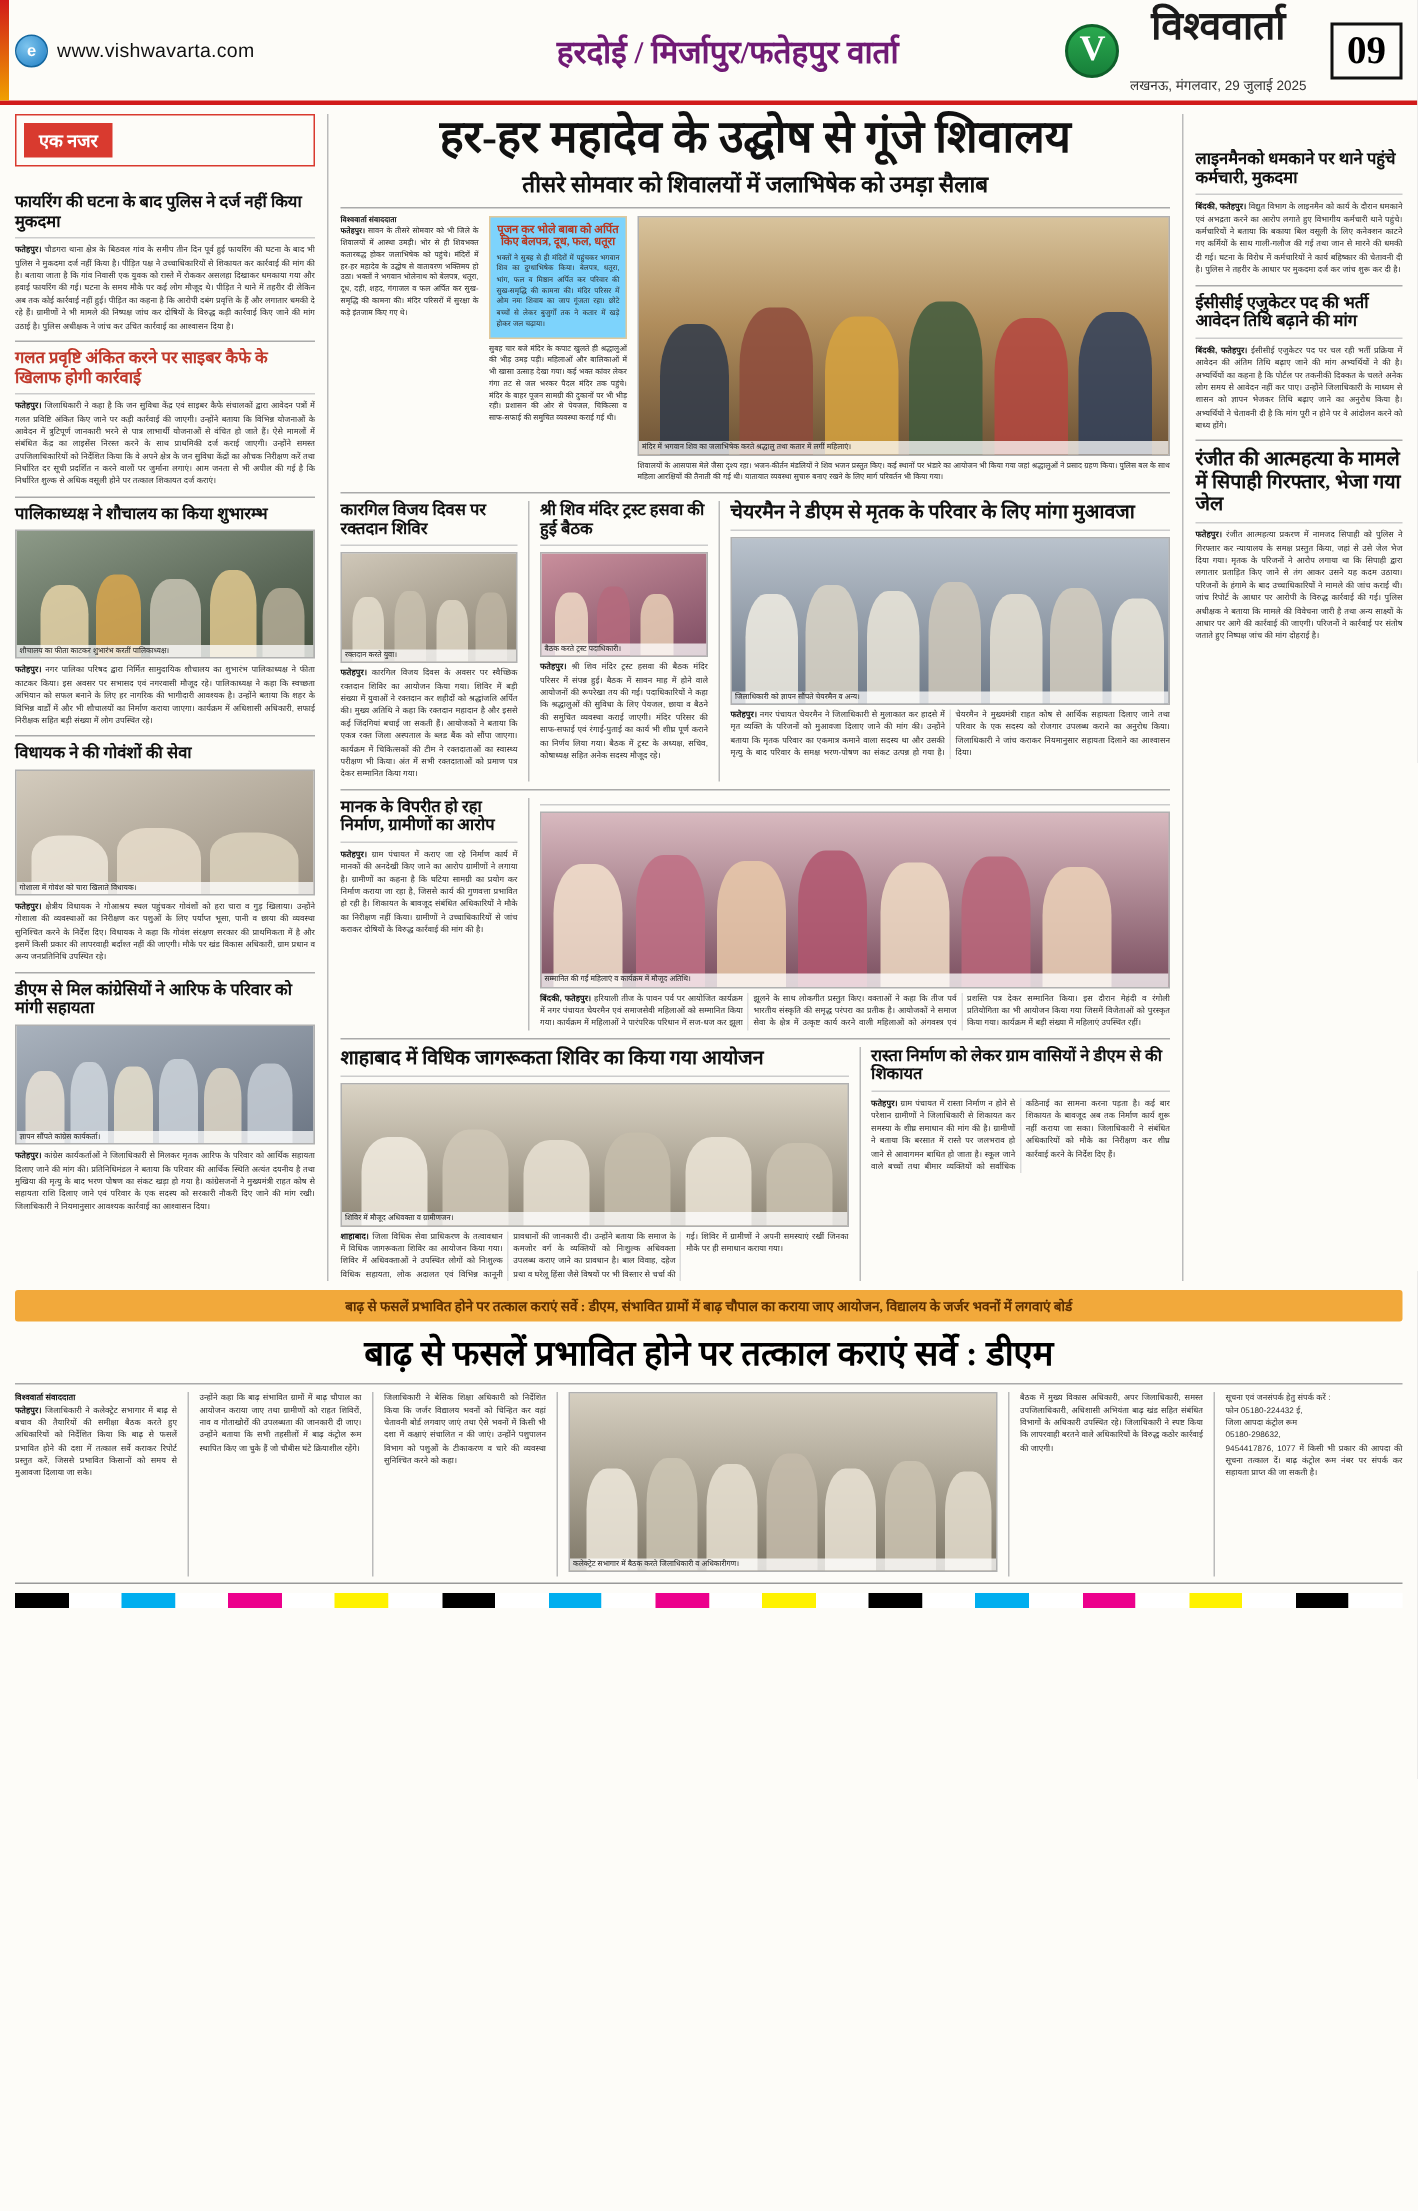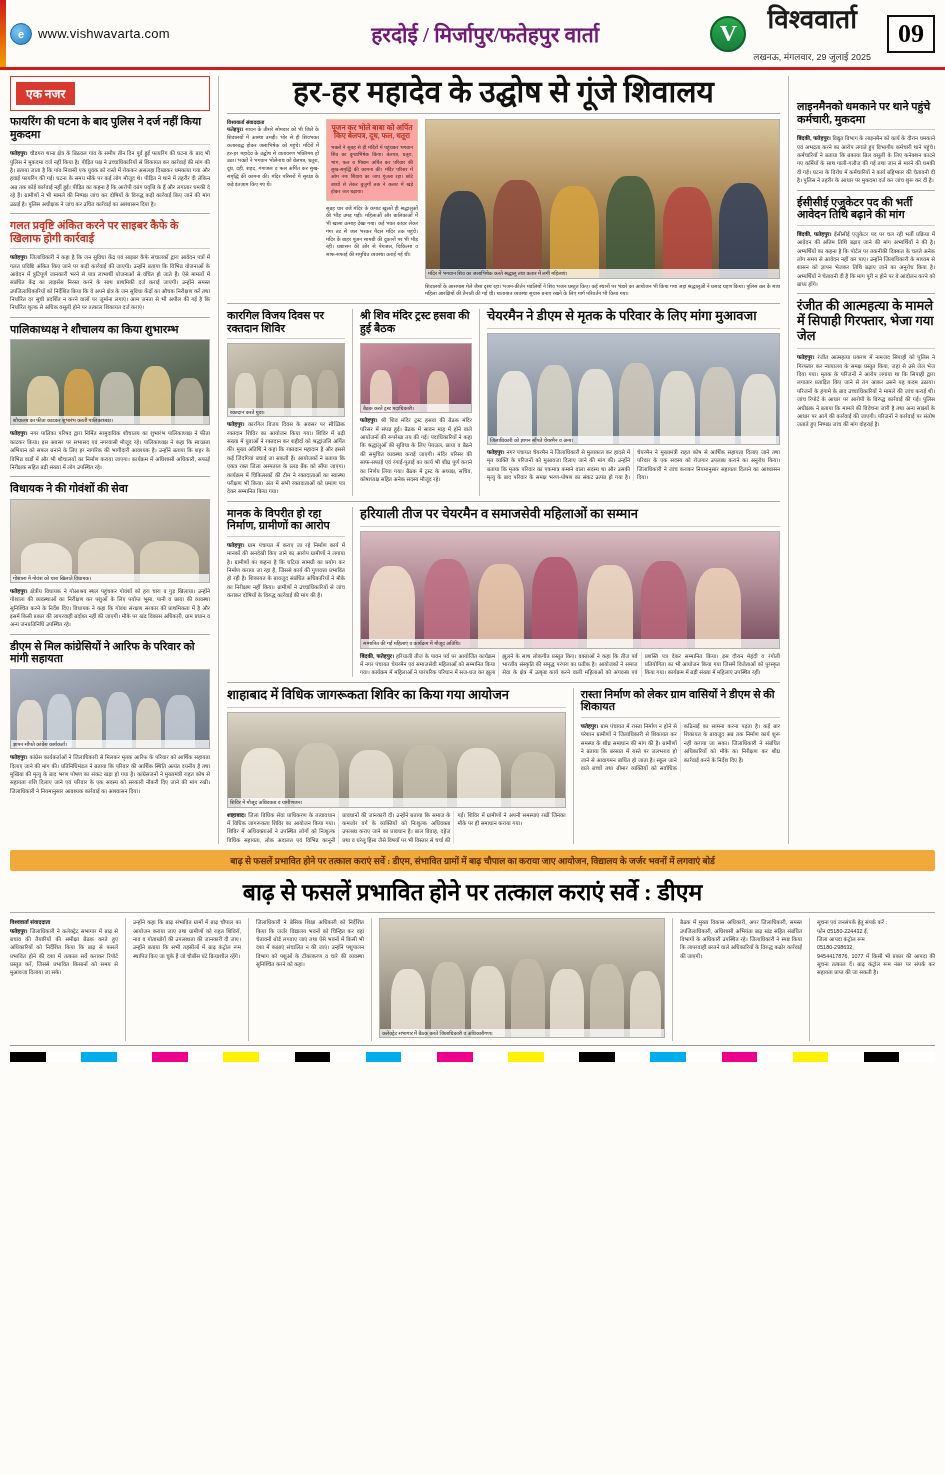--- a/index.html
+++ b/index.html
@@ -41,21 +41,21 @@
   .logo-box { display:flex; align-items:center; gap:7px; }
   .logo-v {
     width:36px;height:36px;border-radius:50%;
     background: linear-gradient(#2aa94f,#17803a);
     color:#fff; font-size:24px; font-weight:bold;
     display:flex;align-items:center;justify-content:center;
     font-family:"Liberation Serif", serif;
     border:2px solid #0f5f2a;
   }
   .logo-text { line-height:1; text-align:center;}
-  .logo-title { font-size:26px; font-weight:bold; color:#1b1b1b; font-family:Liberation Sans, sans-serif;}
+  .logo-title { font-size:26px; font-weight:bold; color:#1b1b1b; font-family:Liberation Mono, monospace;}
   .logo-sub { font-size:9px; color:#333; margin-top:21px;}
   .page-num {
     border:2px solid #111; padding:2px 9px; font-size:26px; font-weight:bold;
     font-family:"Liberation Serif", serif;
     margin-left:6px;
   }
   .mh-stripe {
     position:absolute; left:0; top:0; width:6px; height:100%;
     background: linear-gradient(#d11a1a,#f0a000);
   }
@@ -109,23 +109,23 @@
   .thin-rule { border-top:1px solid #ccc; margin:4px 0; }
 
   .cols2 { column-count:2; column-gap:7px; column-rule:1px solid #ddd; }
   .cols3 { column-count:3; column-gap:7px; column-rule:1px solid #ddd; }
 
   .eknazar-head {
     background:#d93a2f; color:#fff; font-weight:bold; font-size:12px;
     padding:3px 10px; display:inline-block;
     font-family:"Liberation Serif", serif;
   }
-  .eknazar-wrap { border:1px solid #d93a2f; padding:5px; margin-bottom:4px;}
-
-  .tint-box { background:#fca5a5; border:1px solid #e0c89a; padding:4px; }
+  .eknazar-wrap { border:1px solid #d93a2f; padding:5px; margin-bottom:18px;}
+
+  .tint-box { background:#7dd3fc; border:1px solid #e0c89a; padding:4px; }
 
   .banner {
     background:#f2a93b; color:#5a2d00; font-weight:bold; font-size:9px;
     padding:4px 8px; text-align:center; margin: 6px 0 4px 0;
     border-radius:2px;
     font-family:"Liberation Serif", serif;
   }
   .bottom-headline {
     font-size:23px; text-align:center; font-weight:bold;
     font-family:"Liberation Serif", serif; margin-bottom:5px;
@@ -244,20 +244,21 @@
         </div>
       </div>
     </div>
 
     <div class="rule-v"></div>
 
     <div class="col-mid">
 
       <div>
         <div class="headline h-lead">हर-हर महादेव के उद्घोष से गूंजे शिवालय</div>
+        <div class="h-sub">तीसरे सोमवार को शिवालयों में जलाभिषेक को उमड़ा सैलाब</div>
         <div class="divider"></div>
 
         <div style="display:flex;gap:7px;">
           <div style="width:92px;">
             <div class="body-text" style="font-size:5px;">
               <b class="dateline">विश्ववार्ता संवाददाता</b><br>
               <b class="dateline">फतेहपुर।</b>
               <span>सावन के तीसरे सोमवार को भी जिले के शिवालयों में आस्था उमड़ी। भोर से ही शिवभक्त कतारबद्ध होकर जलाभिषेक को पहुंचे। मंदिरों में हर-हर महादेव के उद्घोष से वातावरण भक्तिमय हो उठा। भक्तों ने भगवान भोलेनाथ को बेलपत्र, धतूरा, दूध, दही, शहद, गंगाजल व फल अर्पित कर सुख-समृद्धि की कामना की। मंदिर परिसरों में सुरक्षा के कड़े इंतजाम किए गए थे।</span>
             </div>
           </div>
@@ -351,21 +352,20 @@
           <div class="thin-rule"></div>
           <div class="body-text">
             <b class="dateline">फतेहपुर।</b>
             <span>ग्राम पंचायत में कराए जा रहे निर्माण कार्य में मानकों की अनदेखी किए जाने का आरोप ग्रामीणों ने लगाया है। ग्रामीणों का कहना है कि घटिया सामग्री का प्रयोग कर निर्माण कराया जा रहा है, जिससे कार्य की गुणवत्ता प्रभावित हो रही है। शिकायत के बावजूद संबंधित अधिकारियों ने मौके का निरीक्षण नहीं किया। ग्रामीणों ने उच्चाधिकारियों से जांच कराकर दोषियों के विरुद्ध कार्रवाई की मांग की है।</span>
           </div>
         </div>
 
         <div class="rule-v"></div>
 
         <div style="flex:1;">
-          <div class="headline h-3">हरियाली तीज पर चेयरमैन व समाजसेवी महिलाओं का सम्मान</div>
           <div class="thin-rule"></div>
           <div class="photo ph-women" style="height:118px;margin-bottom:3px;">
             <div style="position:absolute;inset:0;background:linear-gradient(180deg,#d8b9bf,#7b4f60);"></div>
             <div class="fig" style="left:2%;width:11%;height:70%;background:#f3e0cd;"></div>
             <div class="fig" style="left:15%;width:11%;height:76%;background:#c06f84;"></div>
             <div class="fig" style="left:28%;width:11%;height:72%;background:#e9c9a9;"></div>
             <div class="fig" style="left:41%;width:11%;height:78%;background:#b2566e;"></div>
             <div class="fig" style="left:54%;width:11%;height:71%;background:#f0dcc4;"></div>
             <div class="fig" style="left:67%;width:11%;height:75%;background:#ba6579;"></div>
             <div class="fig" style="left:80%;width:11%;height:69%;background:#ecd2b8;"></div>

